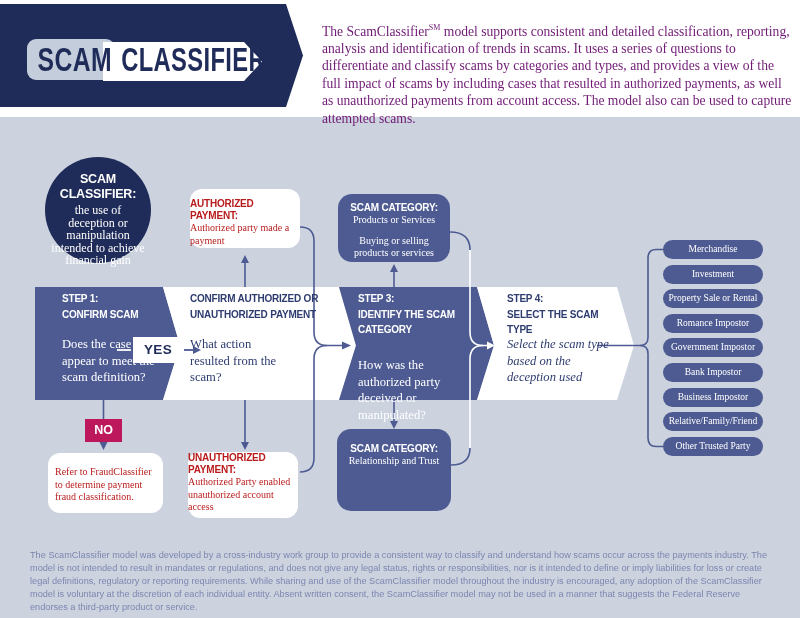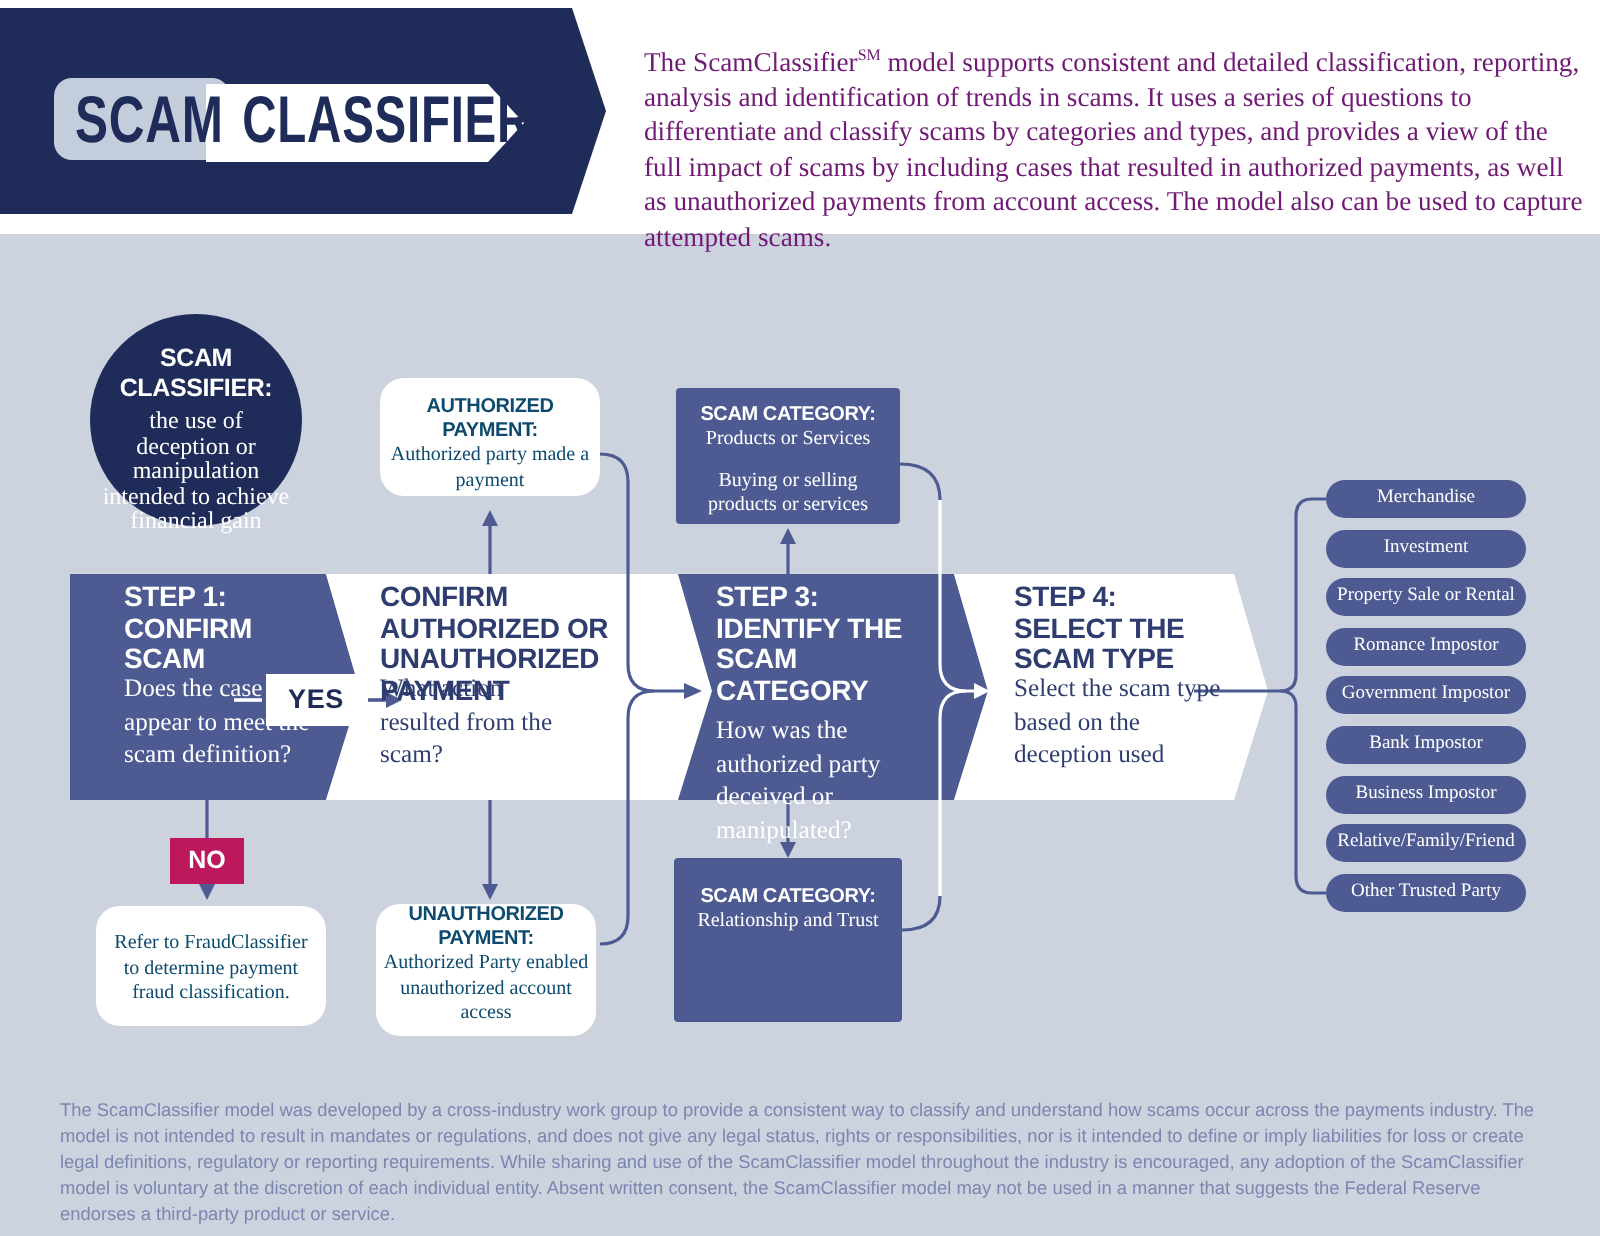--- a/index.html
+++ b/index.html
@@ -21,45 +21,45 @@
   #diagram-svg{left:0;top:0;z-index:1;}
   .layer{z-index:2;}
   
   #def-circle{left:45px;top:157px;width:106px;height:106px;border-radius:50%;
               background:#1f2b58;color:#fff;text-align:center;padding-top:15px;
               box-sizing:border-box;}
   #def-circle .t{font-weight:bold;font-size:12.5px;line-height:14.5px;letter-spacing:-.2px;}
   #def-circle .b{font-family:"Liberation Serif",serif;font-size:12px;line-height:12.6px;
                  width:96px;margin:3px auto 0;}
   
-  .wbox{background:#ffffff;border-radius:12px;color:#0c4a6e;text-align:center;
+  .wbox{background:#ffffff;border-radius:12px;color:#b91c1c;text-align:left;
         box-sizing:border-box;}
-  .sbox{background:#4d5b92;border-radius:2px;color:#ffffff;text-align:center;
+  .sbox{background:#4d5b92;border-radius:14px;color:#ffffff;text-align:center;
         box-sizing:border-box;}
   .box-title{font-weight:bold;font-size:10px;line-height:12px;letter-spacing:-.2px;}
   .box-body{font-family:"Liberation Serif",serif;font-size:10px;line-height:12.6px;}
   .gap{height:8px;}
   #auth-box{left:190px;top:189px;width:110px;height:59px;padding-top:9px;}
   #unauth-box{left:188px;top:452px;width:110px;height:66px;padding-top:0;}
   #fraud-box{left:48px;top:453px;width:115px;height:60px;padding:13px 7px 0;}
   #cat-top-box{left:338px;top:194px;width:112px;height:68px;padding-top:8px;}
   #cat-bot-box{left:337px;top:429px;width:114px;height:82px;padding-top:9px;}
   
-  .step-head{font-weight:bold;font-size:14px;line-height:15.5px;letter-spacing:-.2px;}
+  .step-head{font-weight:bold;font-size:10px;line-height:15.5px;letter-spacing:-.2px;}
   .step-q{font-family:"Liberation Serif",serif;font-size:12.6px;line-height:16.6px;}
   .on-dark{color:#ffffff;}
   .on-light{color:#2e3c6f;}
   #step1-head{left:62px;top:291px;width:102px;}
   #step1-q{left:62px;top:336px;width:94px;}
   #step2-head{left:190px;top:291px;width:152px;}
   #step2-q{left:190px;top:336px;width:96px;}
   #step3-head{left:358px;top:291px;width:110px;}
   #step3-q{left:358px;top:336px;width:108px;margin-top:21px;}
   #step4-head{left:507px;top:291px;width:100px;}
-  #step4-q{left:507px;top:336px;width:114px;}
+  #step4-q{left:507px;top:336px;width:114px;font-style:italic;}
   
   #yes-box{left:133px;top:337px;width:50px;height:26px;background:#ffffff;color:#1f2b58;
            font-weight:bold;font-size:13.5px;line-height:26px;text-align:center;
            letter-spacing:.3px;}
   #no-box{left:85px;top:419px;width:37px;height:23px;background:#be185d;color:#ffffff;
           font-weight:bold;font-size:12.5px;line-height:23px;text-align:center;}
   
   .pill{left:663px;width:100px;height:19px;border-radius:9.5px;background:#4d5b92;
         color:#ffffff;font-family:"Liberation Serif",serif;font-size:9.5px;
         line-height:19px;text-align:center;white-space:nowrap;}

